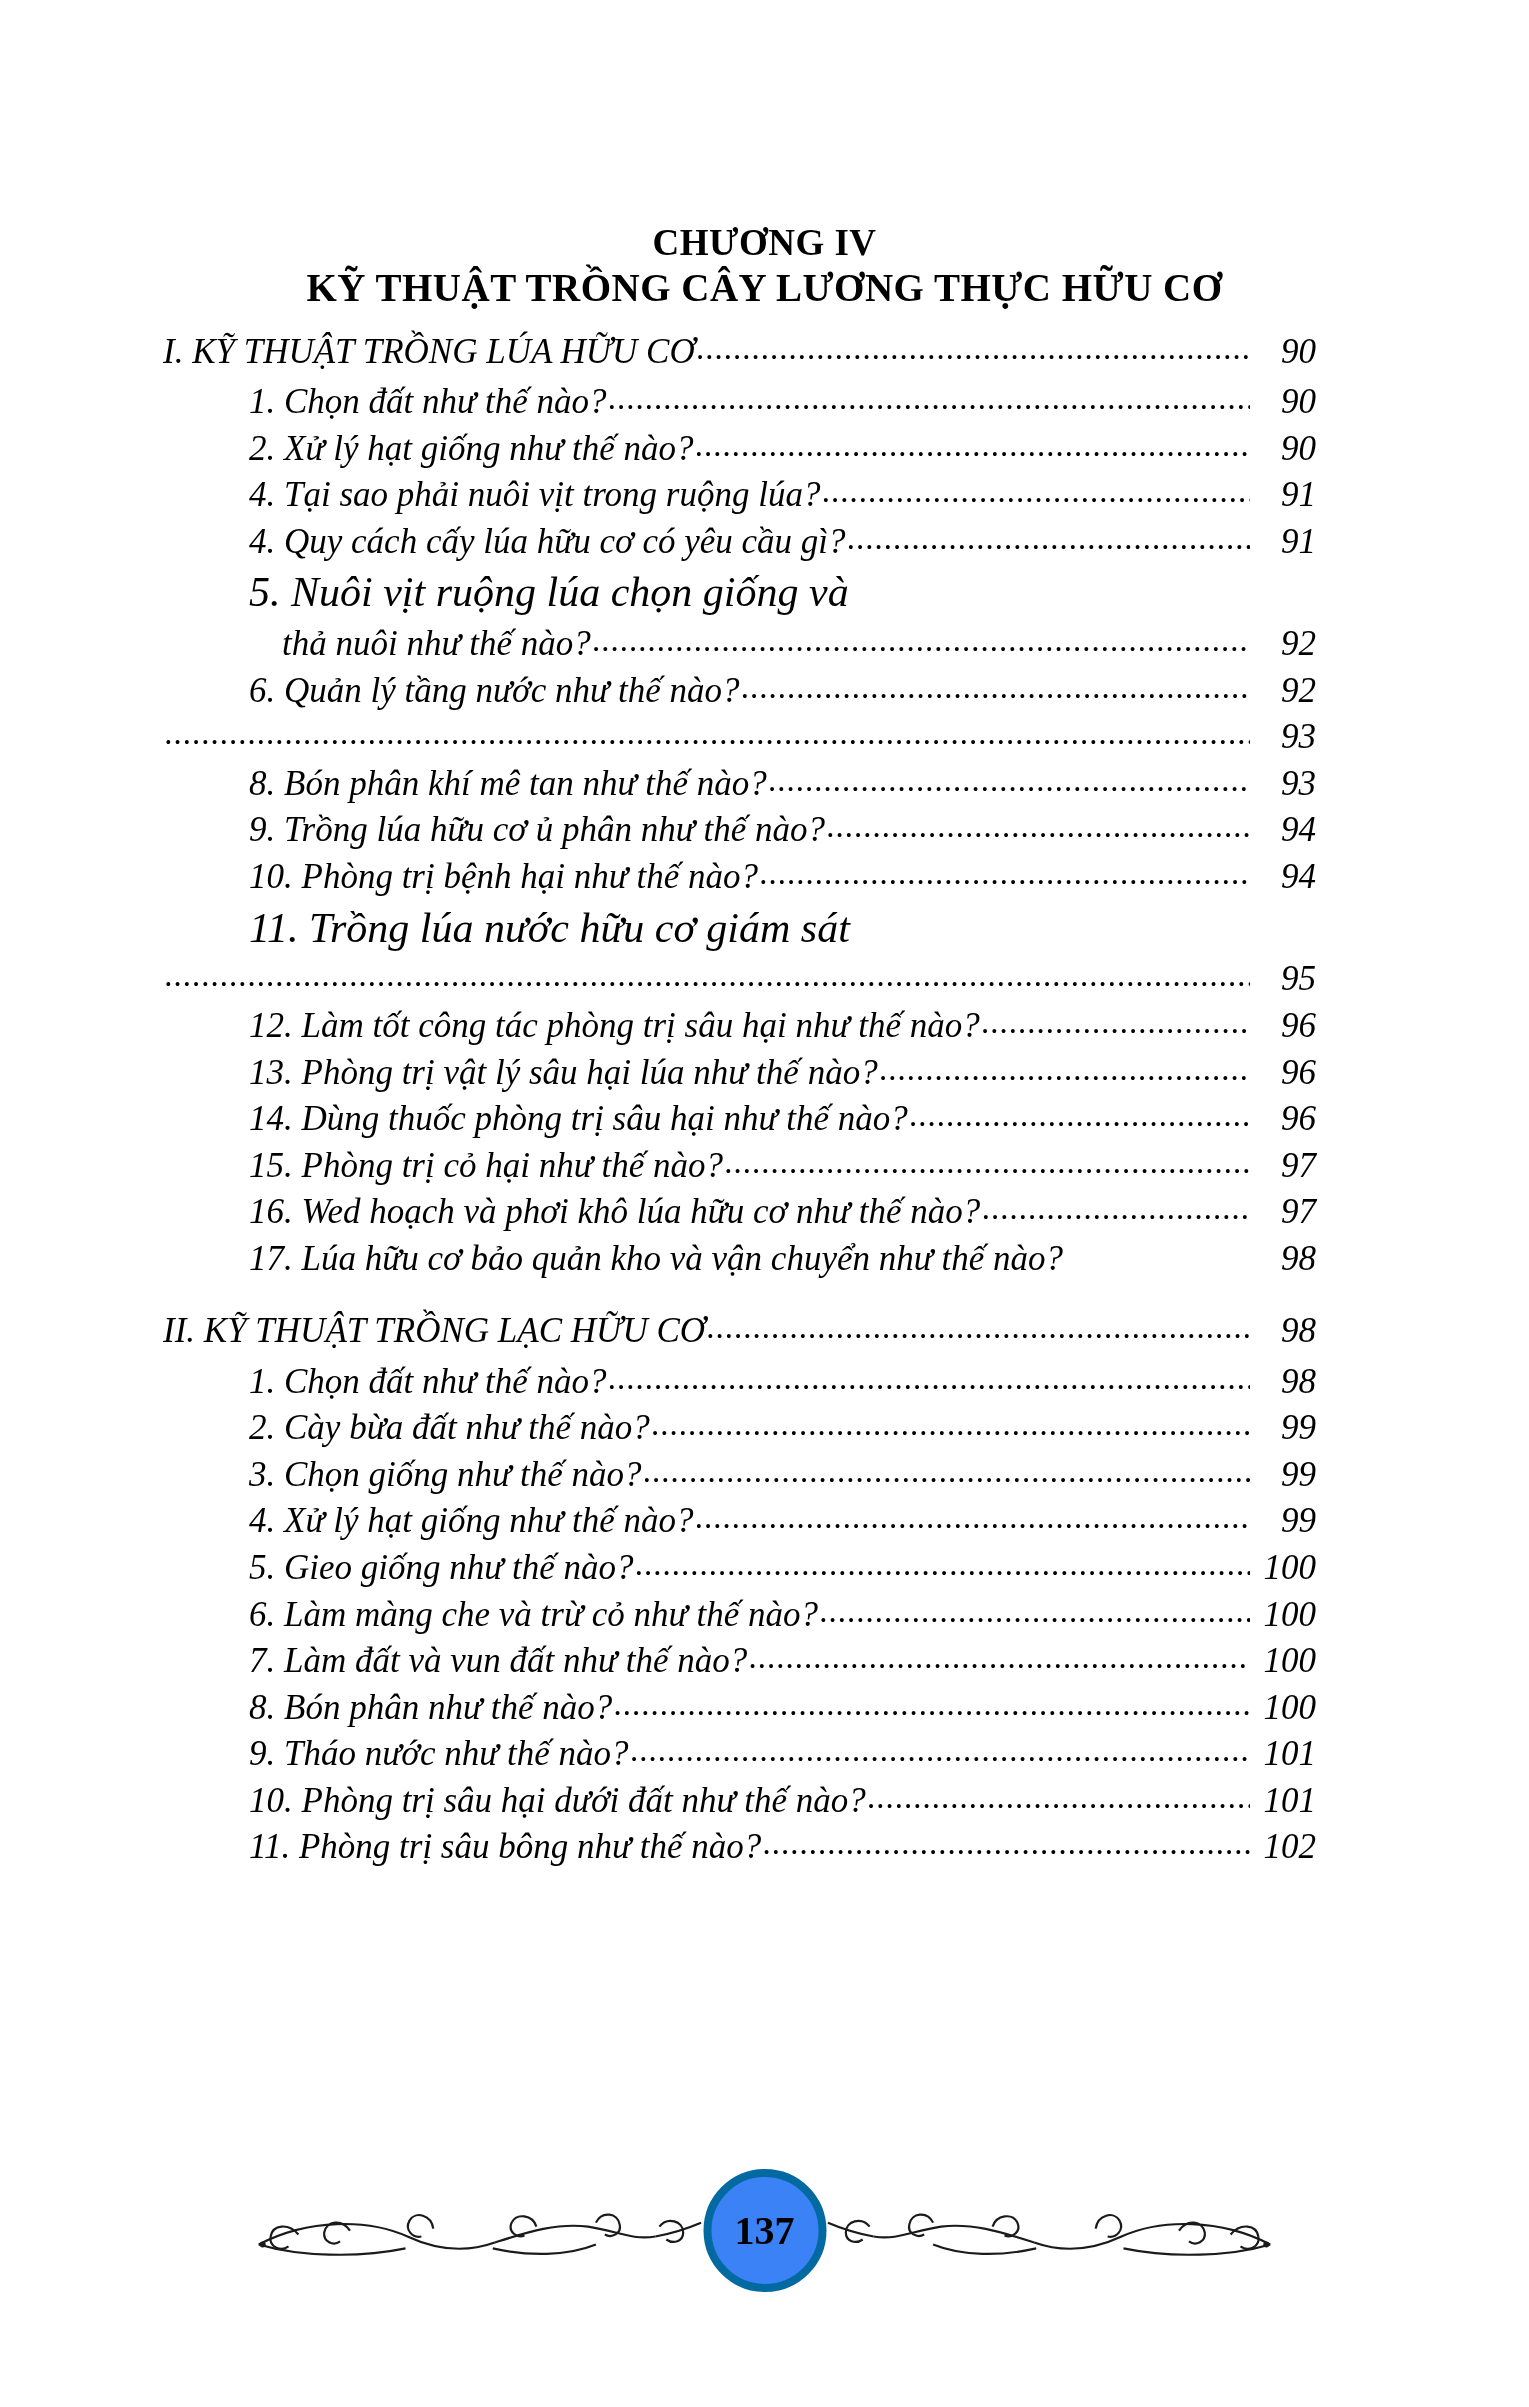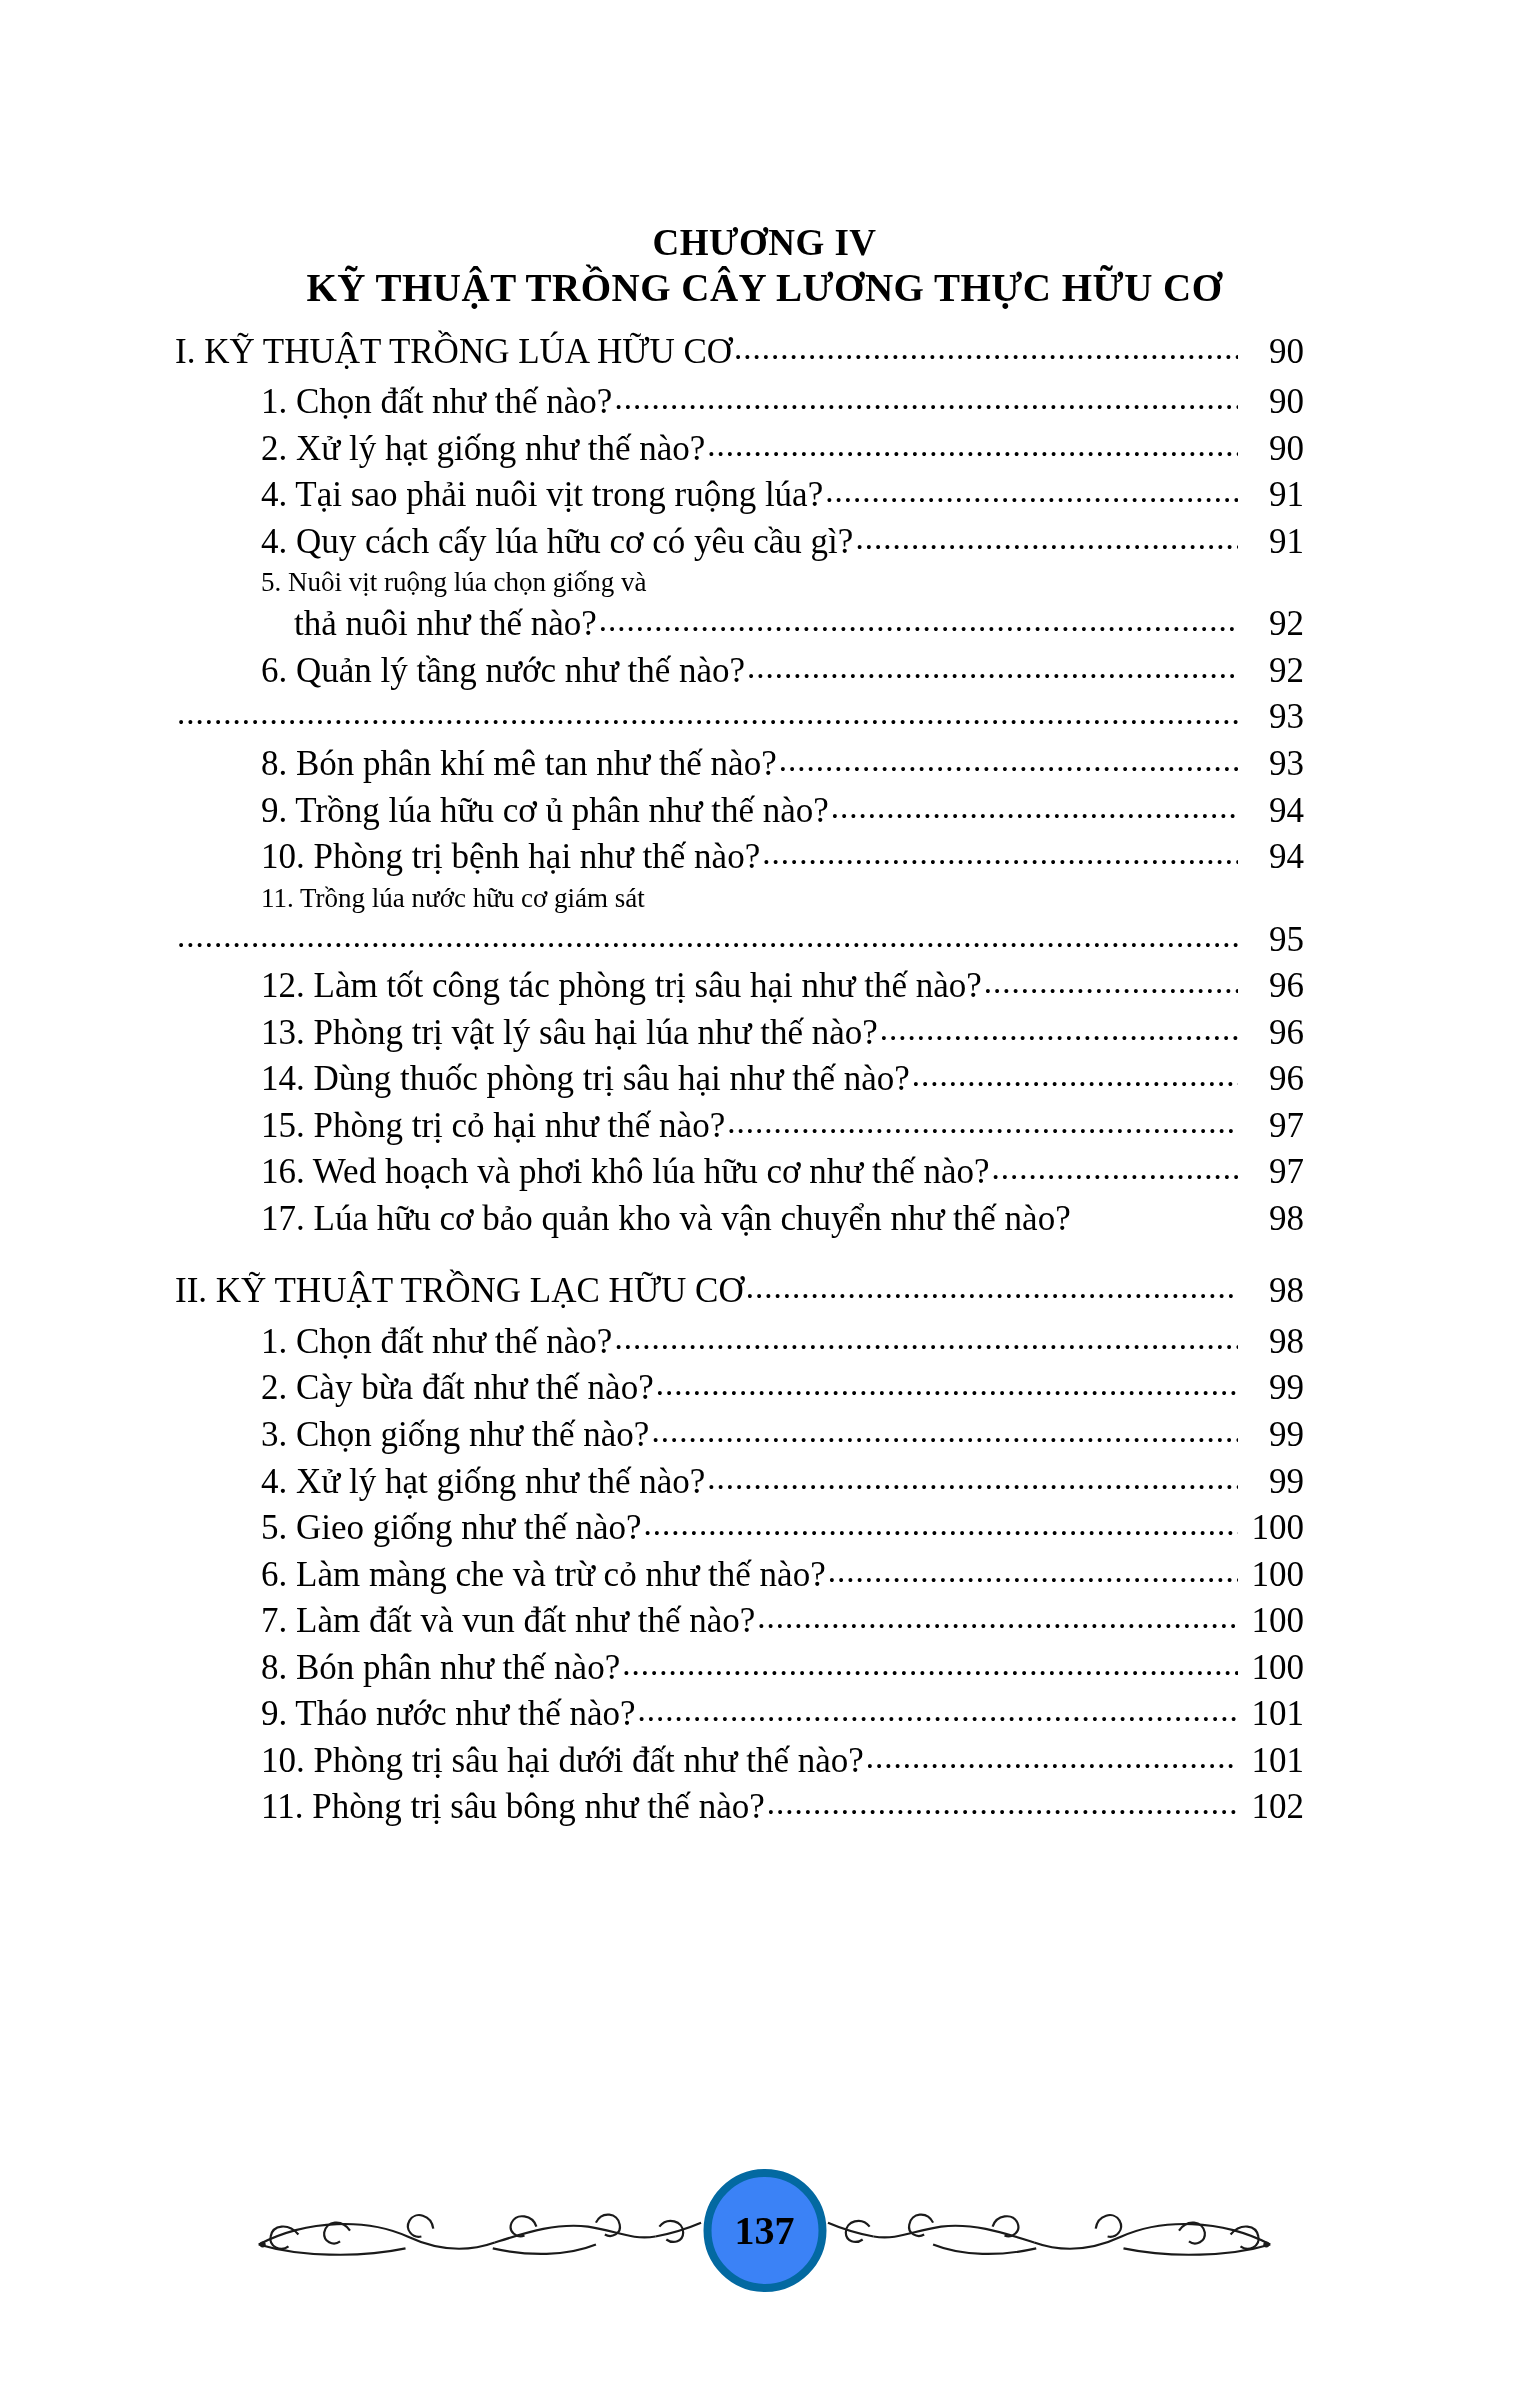--- a/index.html
+++ b/index.html
@@ -32,22 +32,23 @@
     font-size: 37px;
     margin-top: 221px;
     line-height: 1.18;
   }
   .chapter-line2 {
     font-size: 39px;
     line-height: 1.18;
     margin-bottom: 18px;
   }
   .toc {
-    margin: 16px;
+    margin: 4px;
     padding: 0 209px 0 159px;
+    font-style: italic;
   }
   .entry {
     display: flex;
     align-items: baseline;
     font-size: 35px;
     line-height: 1.33;
     white-space: nowrap;
   }
   .entry .label {
     flex: 0 0 auto;
@@ -71,21 +72,21 @@
     text-align: right;
     min-width: 64px;
   }
   .section {
     margin-top: 26px;
     margin-bottom: 4px;
   }
   .section .label { padding-left: 0px; }
   .sub .label { padding-left: 86px; }
   .cont {
-    font-size: 27px;
+    font-size: 42px;
     line-height: 1.33;
     white-space: nowrap;
   }
   .cont .label { padding-left: 119px; }
   .gap-first { margin-top: 10px; }
   .footer {
     position: absolute;
     left: 0;
     right: 0;
     top: 2179px;

